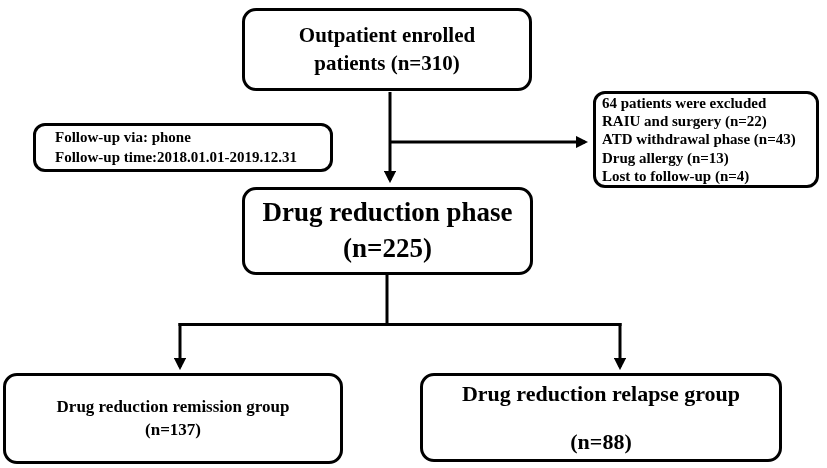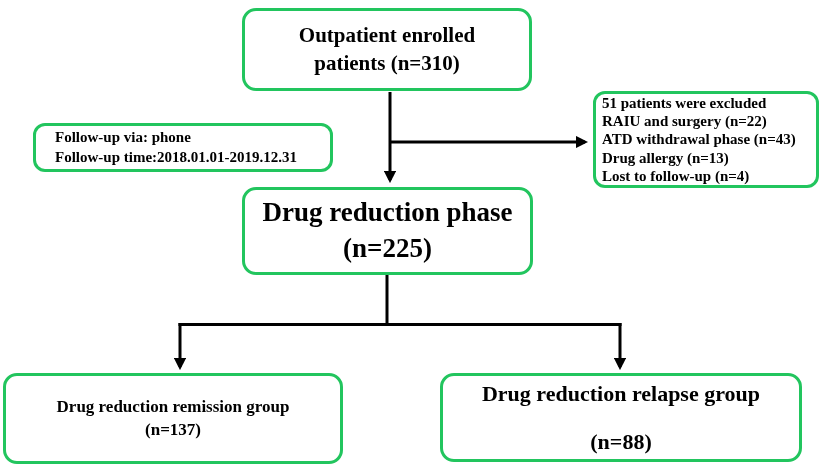--- a/index.html
+++ b/index.html
@@ -25,21 +25,21 @@
     pointer-events: none;
   }
   .arrow-layer line {
     stroke: #000000;
     stroke-width: 3;
   }
   .node {
     position: absolute;
     box-sizing: border-box;
     background: #ffffff;
-    border: 3px solid #22c55e;
+    border: 3px solid #000000;
     border-radius: 14px;
     display: flex;
     flex-direction: column;
     justify-content: center;
     font-weight: bold;
     z-index: 2;
   }
   .node.center { text-align: center; align-items: center; }
   .node.left   { text-align: left; align-items: flex-start; }
 
@@ -61,21 +61,21 @@
   }
   .node-reduction {
     left: 242px; top: 187px; width: 291px; height: 88px;
     font-size: 27px; line-height: 1.32;
   }
   .node-remission {
     left: 3px; top: 373px; width: 340px; height: 91px;
     font-size: 17px; line-height: 1.32;
   }
   .node-relapse {
-    left: 440px; top: 373px; width: 362px; height: 89px;
+    left: 420px; top: 373px; width: 362px; height: 89px;
     font-size: 22px; line-height: 1.32; gap: 18px;
   }
   .ln { white-space: nowrap; }
 </style>
 </head>
 <body>
 
 <div class="stage">
 
   <svg class="arrow-layer" viewBox="0 0 827 468">
@@ -96,21 +96,21 @@
     <div class="ln">Outpatient enrolled</div>
     <div class="ln">patients (n=310)</div>
   </div>
 
   <div class="node left node-followup">
     <div class="ln">Follow-up via: phone</div>
     <div class="ln">Follow-up time:2018.01.01-2019.12.31</div>
   </div>
 
   <div class="node left node-excluded">
-    <div class="ln">51 patients were excluded</div>
+    <div class="ln">64 patients were excluded</div>
     <div class="ln">RAIU and surgery (n=22)</div>
     <div class="ln">ATD withdrawal phase (n=43)</div>
     <div class="ln">Drug allergy (n=13)</div>
     <div class="ln">Lost to follow-up (n=4)</div>
   </div>
 
   <div class="node center node-reduction">
     <div class="ln">Drug reduction phase</div>
     <div class="ln">(n=225)</div>
   </div>

